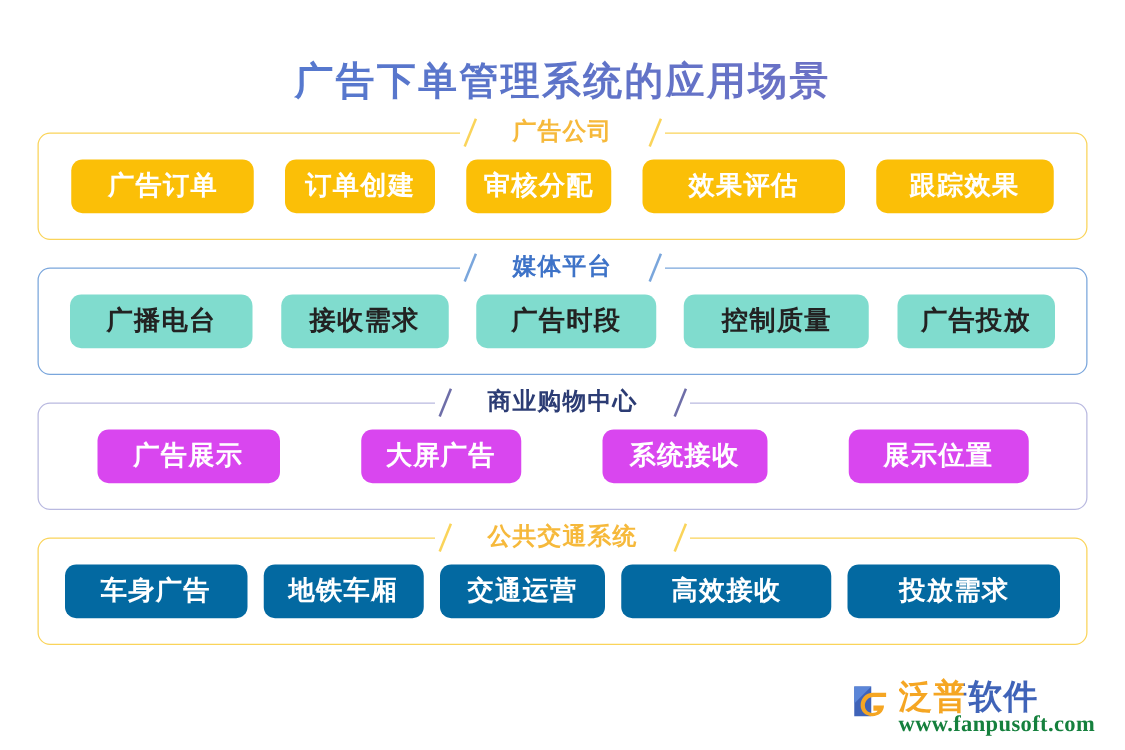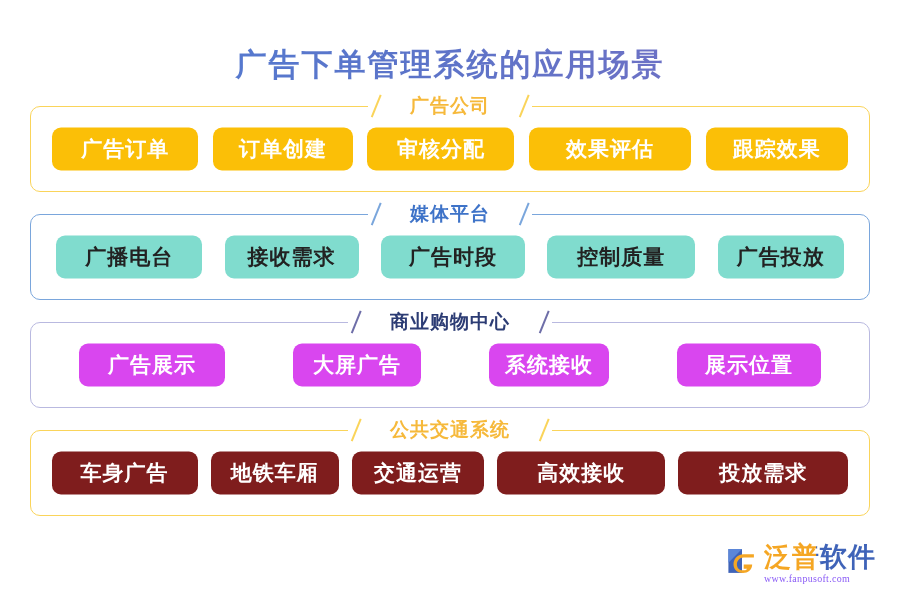--- a/index.html
+++ b/index.html
@@ -115,21 +115,21 @@
     display: flex;
     align-items: center;
     justify-content: center;
     height: 43px;
     white-space: nowrap;
     box-sizing: border-box;
   }
   .s1 .chip { background: #fbbf07; color: #ffffff; }
   .s2 .chip { background: #80dcce; color: #222222; }
   .s3 .chip { background: #d946ef; color: #ffffff; }
-  .s4 .chip { background: #7f1d1d; color: #ffffff; }
+  .s4 .chip { background: #0369a1; color: #ffffff; }
 
   
   .logo {
     position: absolute;
     right: 24px;
     bottom: 12px;
     display: flex;
     align-items: flex-start;
     height: 46px;
   }
@@ -150,45 +150,45 @@
     font-weight: bold;
     letter-spacing: 1px;
     line-height: 30px;
     background: linear-gradient(90deg, #f5a623 0%, #f5a623 46%, #3f63b8 47%, #3f63b8 100%);
     -webkit-background-clip: text;
     background-clip: text;
     color: transparent;
     -webkit-text-fill-color: transparent;
   }
   .logo-url {
-    font-size: 10px;
-    font-weight: normal;
-    color: #8b5cf6;
+    font-size: 18px;
+    font-weight: bold;
+    color: #15803d;
     letter-spacing: 0.3px;
     line-height: 14px;
     font-family: "Liberation Serif", serif;
   }
 </style>
 </head>
 <body>
 
 <h1 class="page-title">广告下单管理系统的应用场景</h1>
 
 <div class="sections">
 
   <div class="section s1">
     <div class="sec-label">
       <span class="slash"></span>
       <span class="txt">广告公司</span>
       <span class="slash"></span>
     </div>
     <div class="chips">
       <div class="chip" style="width:146px">广告订单</div>
-      <div class="chip" style="width:140px">订单创建</div>
-      <div class="chip" style="width:147px">审核分配</div>
+      <div class="chip" style="width:120px">订单创建</div>
+      <div class="chip" style="width:116px">审核分配</div>
       <div class="chip" style="width:162px">效果评估</div>
       <div class="chip" style="width:142px">跟踪效果</div>
     </div>
   </div>
 
   <div class="section s2">
     <div class="sec-label">
       <span class="slash"></span>
       <span class="txt">媒体平台</span>
       <span class="slash"></span>
@@ -204,21 +204,21 @@
 
   <div class="section s3">
     <div class="sec-label">
       <span class="slash"></span>
       <span class="txt">商业购物中心</span>
       <span class="slash"></span>
     </div>
     <div class="chips">
       <div class="chip" style="width:146px">广告展示</div>
       <div class="chip" style="width:128px">大屏广告</div>
-      <div class="chip" style="width:120px">系统接收</div>
+      <div class="chip" style="width:132px">系统接收</div>
       <div class="chip" style="width:144px">展示位置</div>
     </div>
   </div>
 
   <div class="section s4">
     <div class="sec-label">
       <span class="slash"></span>
       <span class="txt">公共交通系统</span>
       <span class="slash"></span>
     </div>

